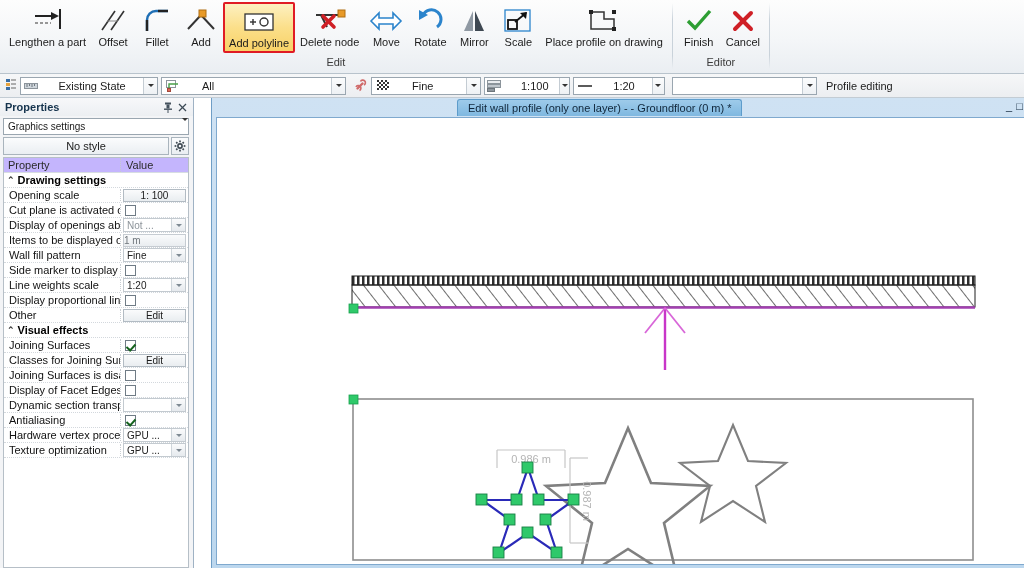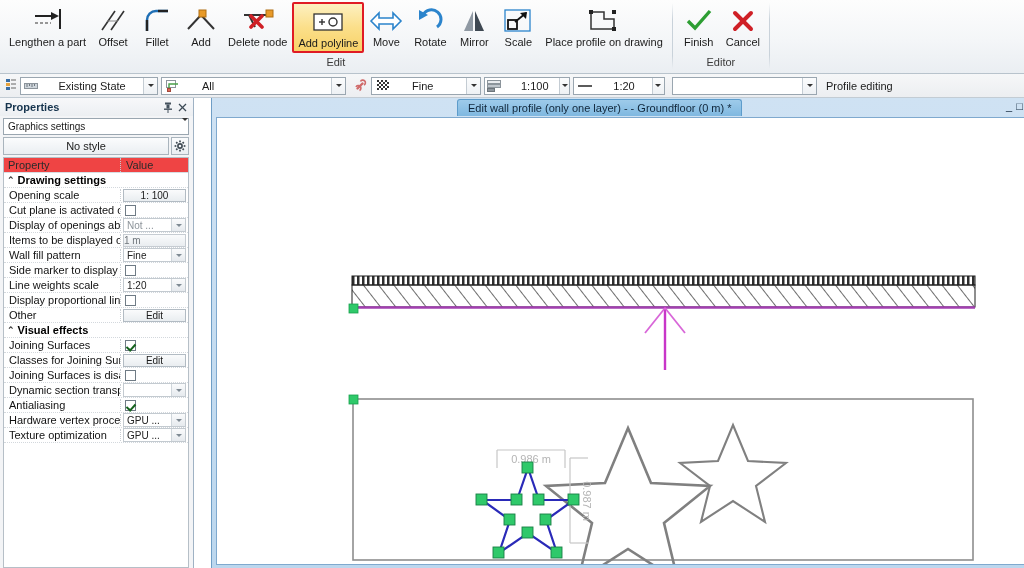--- a/index.html
+++ b/index.html
@@ -89,21 +89,21 @@
   }
   .gear-btn {
     width: 18px; height: 18px;
     background: linear-gradient(to bottom,#fbfcfd 0%,#eaeef2 100%);
     border: 1px solid #a9b4bd; display: flex; align-items: center; justify-content: center;
   }
   .grid-wrap {
     margin: 0 4px 0 3px; background: #fff; border: 1px solid #b6bfc7;
     flex: 1; overflow: hidden;
   }
-  .grid-head { display: flex; height: 15px; background: #ef4444; border-bottom: 1px solid #d7dde2; }
+  .grid-head { display: flex; height: 15px; background: #c4b5fd; border-bottom: 1px solid #d7dde2; }
   .grid-head .h1 { width: 117px; padding-left: 4px; font-size: 11px; color: #2b2b2b; line-height: 15px; border-right: 1px dotted #c3c9ce;}
   .grid-head .h2 { flex: 1; padding-left: 5px; font-size: 11px; color: #2b2b2b; line-height: 15px; }
   .grp-row {
     display: flex; align-items: center; height: 15px; font-weight: bold;
     font-size: 11px; color: #000; padding-left: 3px; border-bottom: 1px dotted #d3d8dd;
   }
   .grp-row .chev { font-size: 9px; margin-right: 3px; color: #333; }
   .prow { display: flex; height: 15px; border-bottom: 1px dotted #d3d8dd; align-items: center; }
   .prow .pname {
     width: 117px; padding-left: 5px; font-size: 11px; color: #111;
@@ -205,47 +205,47 @@
           </div>
 
           <div class="rbtn">
             <span class="glyph">
               <svg width="32" height="28" viewBox="0 0 32 28">
                 <polyline points="3,22 16,8 29,22" fill="none" stroke="#333" stroke-width="2"></polyline>
                 <rect x="14" y="3" width="7" height="7" fill="#e89a28" stroke="#b06f12"></rect>
               </svg>
             </span>
             <span class="cap">Add</span>
+          </div>
+
+          <div class="rbtn active">
+            <span class="glyph">
+              <svg width="40" height="26" viewBox="0 0 40 26">
+                <rect x="6" y="5" width="28" height="16" fill="#fff" stroke="#333" stroke-width="1.3"></rect>
+                <line x1="11" y1="13" x2="17" y2="13" stroke="#333" stroke-width="1.4"></line>
+                <line x1="14" y1="10" x2="14" y2="16" stroke="#333" stroke-width="1.4"></line>
+                <circle cx="25" cy="13" r="4" fill="none" stroke="#333" stroke-width="1.4"></circle>
+              </svg>
+            </span>
+            <span class="cap">Add polyline</span>
           </div>
 
           <div class="rbtn">
             <span class="glyph">
               <svg width="34" height="28" viewBox="0 0 34 28">
                 <polyline points="3,8 30,8" fill="none" stroke="#333" stroke-width="2"></polyline>
                 <polyline points="8,8 14,20" fill="none" stroke="#333" stroke-width="2"></polyline>
                 <rect x="25" y="3" width="7" height="7" fill="#e89a28" stroke="#b06f12"></rect>
                 <g stroke="#cf2026" stroke-width="3.6" stroke-linecap="round">
                   <line x1="10" y1="9" x2="21" y2="20"></line>
                   <line x1="21" y1="9" x2="10" y2="20"></line>
                 </g>
               </svg>
             </span>
             <span class="cap">Delete node</span>
-          </div>
-
-          <div class="rbtn active">
-            <span class="glyph">
-              <svg width="40" height="26" viewBox="0 0 40 26">
-                <rect x="6" y="5" width="28" height="16" fill="#fff" stroke="#333" stroke-width="1.3"></rect>
-                <line x1="11" y1="13" x2="17" y2="13" stroke="#333" stroke-width="1.4"></line>
-                <line x1="14" y1="10" x2="14" y2="16" stroke="#333" stroke-width="1.4"></line>
-                <circle cx="25" cy="13" r="4" fill="none" stroke="#333" stroke-width="1.4"></circle>
-              </svg>
-            </span>
-            <span class="cap">Add polyline</span>
           </div>
 
           <div class="rbtn">
             <span class="glyph">
               <svg width="34" height="26" viewBox="0 0 34 26">
                 <polygon points="2,13 10,5 10,10 24,10 24,5 32,13 24,21 24,16 10,16 10,21" fill="#ffffff" stroke="#2b84cc" stroke-width="1.6"></polygon>
               </svg>
             </span>
             <span class="cap">Move</span>
           </div>
@@ -586,20 +586,26 @@
               <div class="val-btn">Edit</div>
             </div>
           </div>
           <div class="prow">
             <div class="pname">Joining Surfaces is disa...</div>
             <div class="pval">
               <span class="val-cb"></span>
             </div>
           </div>
           <div class="prow">
+            <div class="pname">Display of Facet Edges</div>
+            <div class="pval">
+              <span class="val-cb"></span>
+            </div>
+          </div>
+          <div class="prow">
             <div class="pname">Dynamic section transp...</div>
             <div class="pval">
               <div class="val-dd">
                 <span class="t dim"></span>
                 <span class="a">
                   <i class="chev-d"></i>
                 </span>
               </div>
             </div>
           </div>

